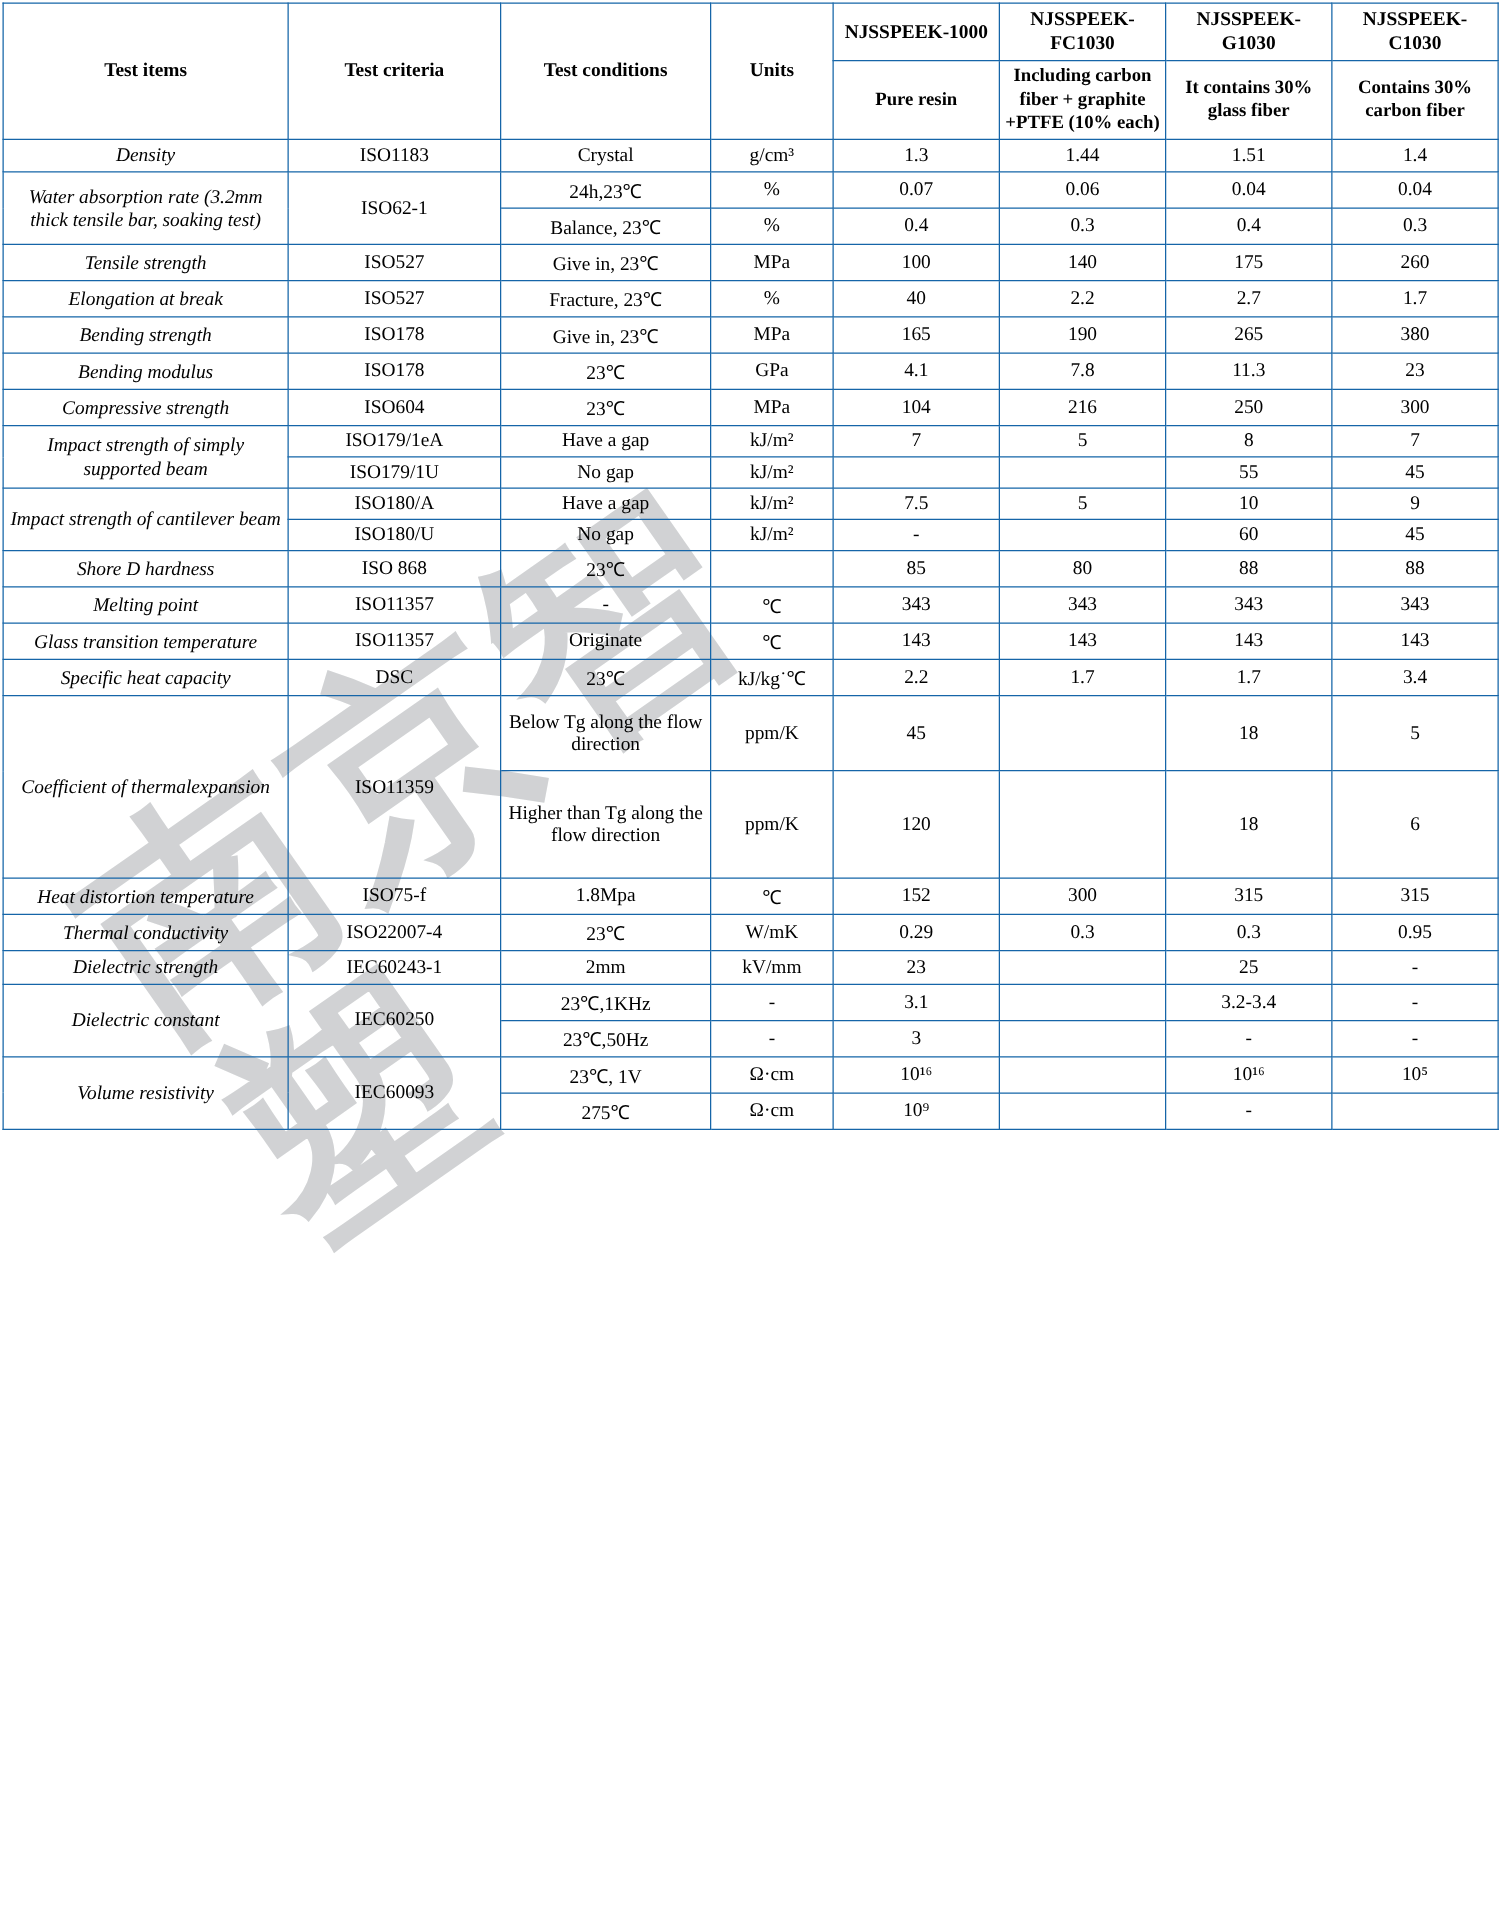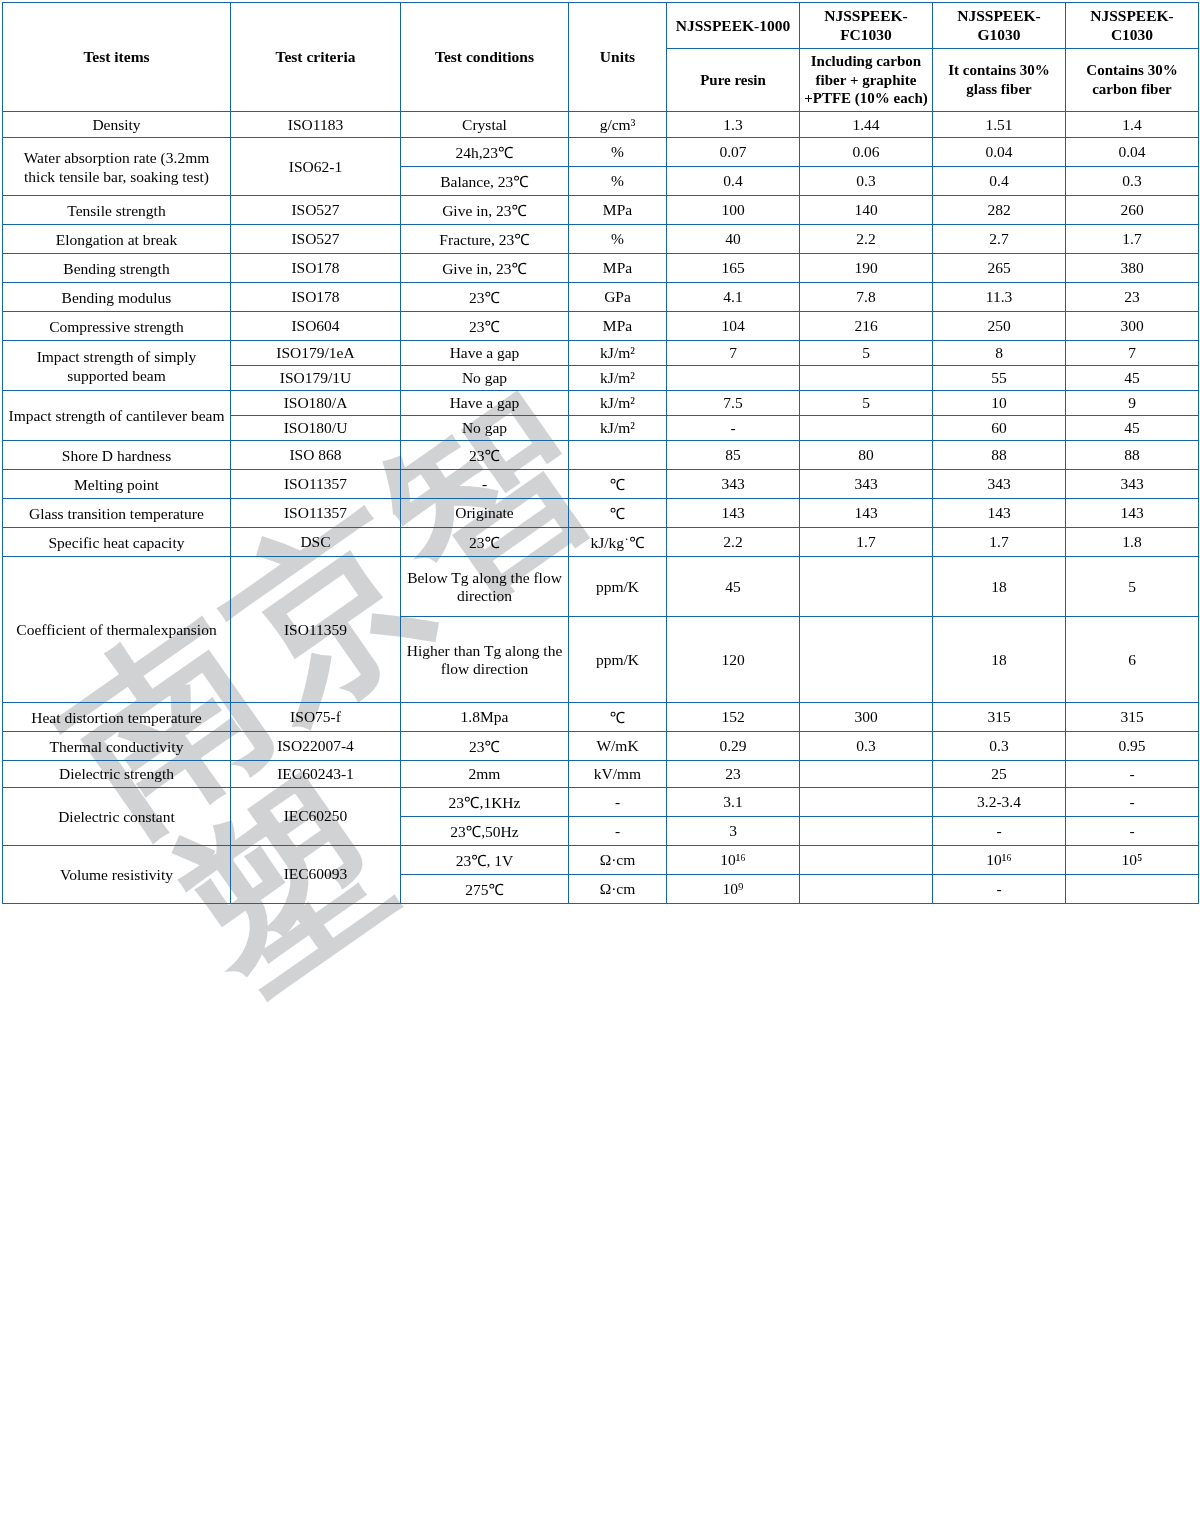--- a/index.html
+++ b/index.html
@@ -66,20 +66,21 @@
   thead th.prod {
     font-size: 15.5px;
   }
   thead th.prodsub {
     font-size: 15px;
     font-weight: bold;
   }
   .lbl {
     font-size: 15.5px;
     line-height: 1.25;
+    font-style: italic;
   }
   .colA { width: 228px; }
   .colB { width: 170px; }
   .colC { width: 168px; }
   .colD { width: 98px; }
   .colE { width: 133px; }
 </style>
 </head>
 <body>
 
@@ -148,21 +149,21 @@
         <td>0.3</td>
       </tr>
 
       <tr>
         <td class="lbl">Tensile strength</td>
         <td>ISO527</td>
         <td>Give in, 23℃</td>
         <td>MPa</td>
         <td>100</td>
         <td>140</td>
-        <td>282</td>
+        <td>175</td>
         <td>260</td>
       </tr>
 
       <tr>
         <td class="lbl">Elongation at break</td>
         <td>ISO527</td>
         <td>Fracture, 23℃</td>
         <td>%</td>
         <td>40</td>
         <td>2.2</td>
@@ -277,21 +278,21 @@
       </tr>
 
       <tr>
         <td class="lbl">Specific heat capacity</td>
         <td>DSC</td>
         <td>23℃</td>
         <td>kJ/kg˙℃</td>
         <td>2.2</td>
         <td>1.7</td>
         <td>1.7</td>
-        <td>1.8</td>
+        <td>3.4</td>
       </tr>
 
       <tr style="height:60px;">
         <td class="lbl" rowspan="2">Coefficient of thermalexpansion</td>
         <td rowspan="2">ISO11359</td>
         <td>Below Tg along the flow direction</td>
         <td>ppm/K</td>
         <td>45</td>
         <td></td>
         <td>18</td>

